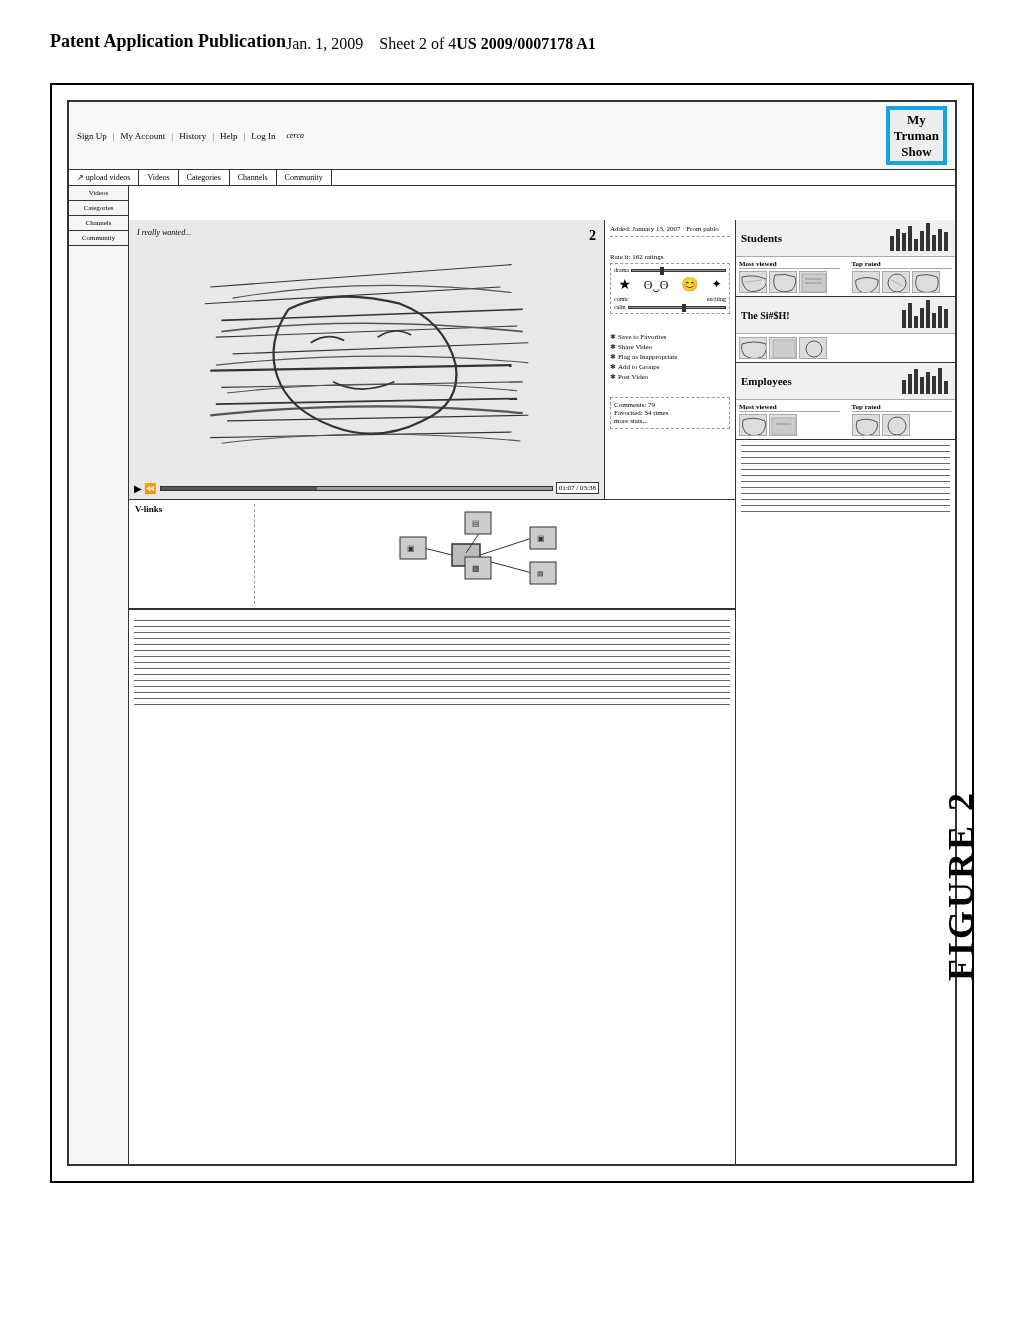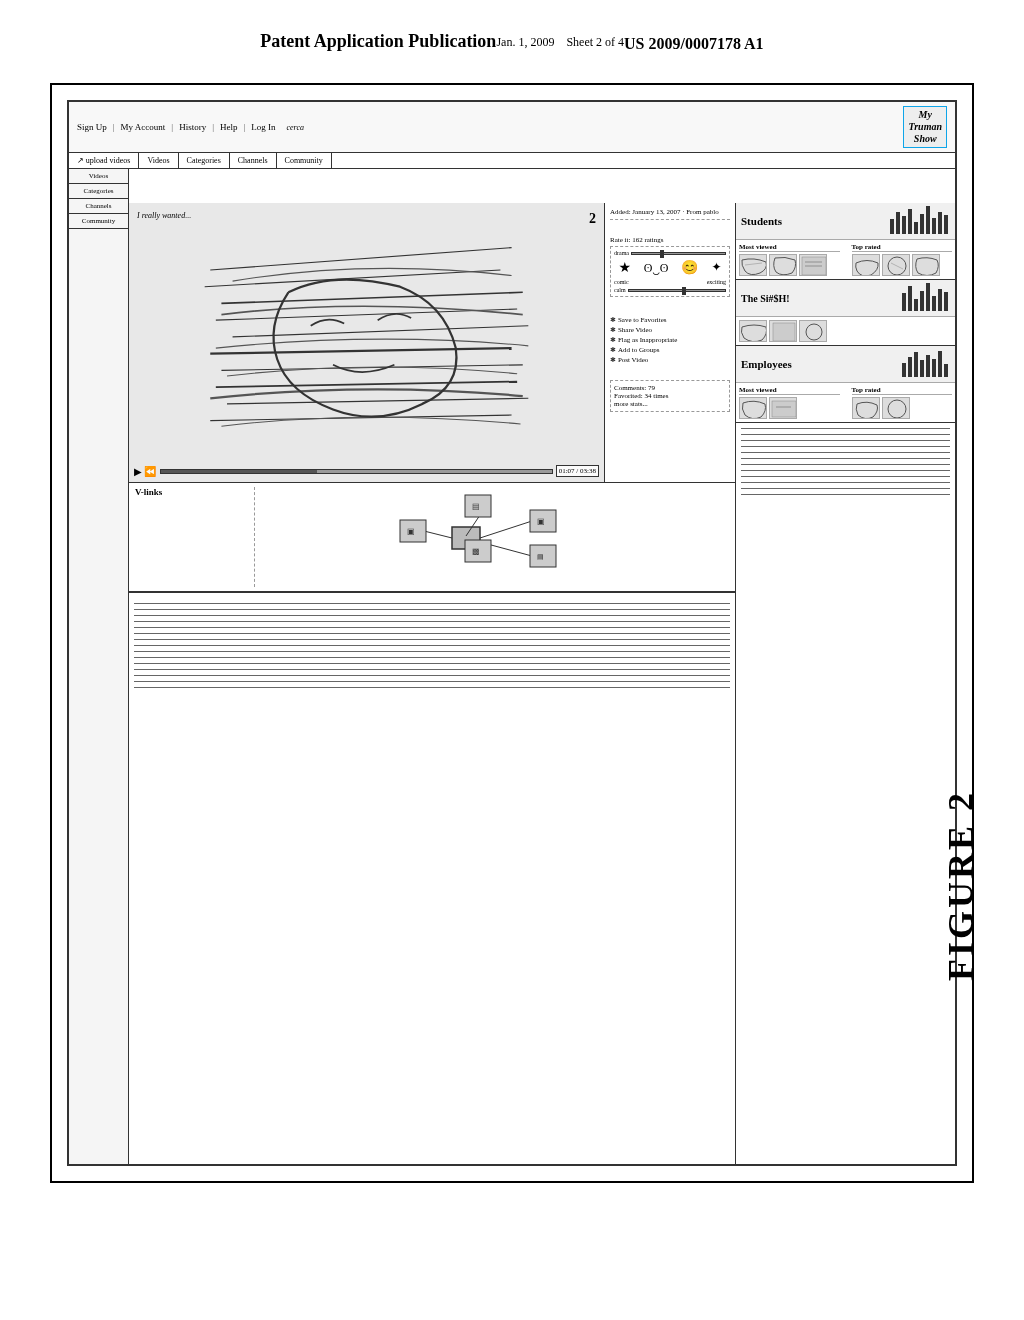--- a/index.html
+++ b/index.html
@@ -7,32 +7,32 @@
       width: 1024px;
       height: 1320px;
       background: #fff;
       font-family: 'Times New Roman', Times, serif;
       overflow: hidden;
     }
 
     
     .page-header {
       display: flex;
-      justify-content: center;
+      justify-content: flex-start;
       align-items: flex-start;
       padding: 30px 50px 10px 50px;
     }
     .patent-title {
       font-size: 18px;
       font-weight: bold;
       max-width: 350px;
       line-height: 1.3;
     }
     .header-center {
-      font-size: 12px;
+      font-size: 16px;
       text-align: center;
       padding-top: 5px;
     }
     .header-right {
       font-size: 16px;
       font-weight: bold;
       text-align: right;
       padding-top: 5px;
     }
 
@@ -87,27 +87,26 @@
       cursor: pointer;
     }
     .nav-separator {
       font-size: 9px;
       color: #666;
     }
     .nav-right-logo {
       display: flex;
       flex-direction: column;
       align-items: center;
-      border: 1px solid #0ea5e9;
+      border: 4px solid #0ea5e9;
       padding: 2px 4px;
-      font-size: 10px;
+      font-size: 13px;
       font-weight: bold;
       line-height: 1.2;
       background: #eee;
-      font-style: italic;
     }
     .nav-cerca {
       font-size: 8px;
       margin-left: 5px;
       font-style: italic;
     }
 
     
     .sub-nav {
       display: flex;

